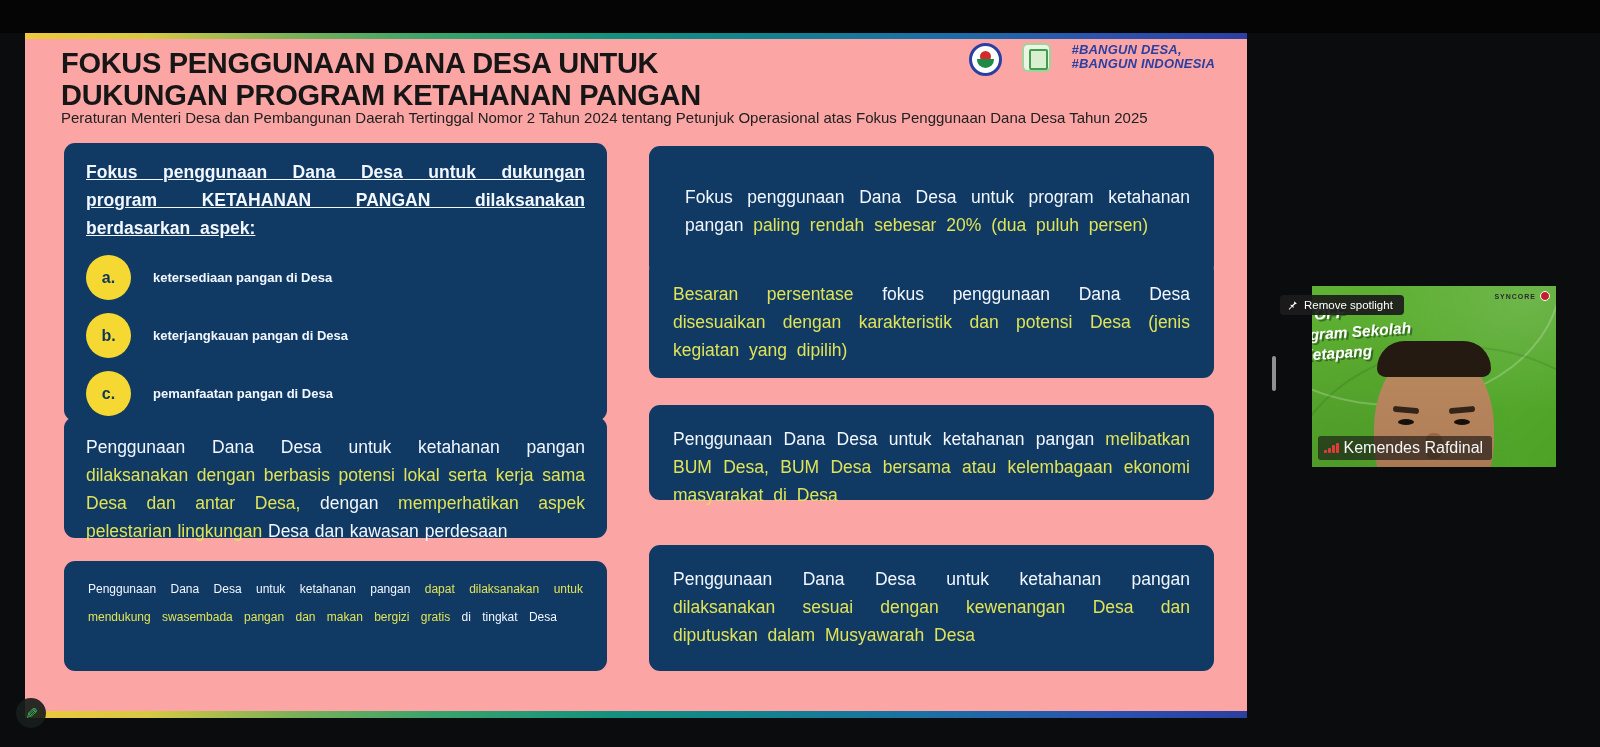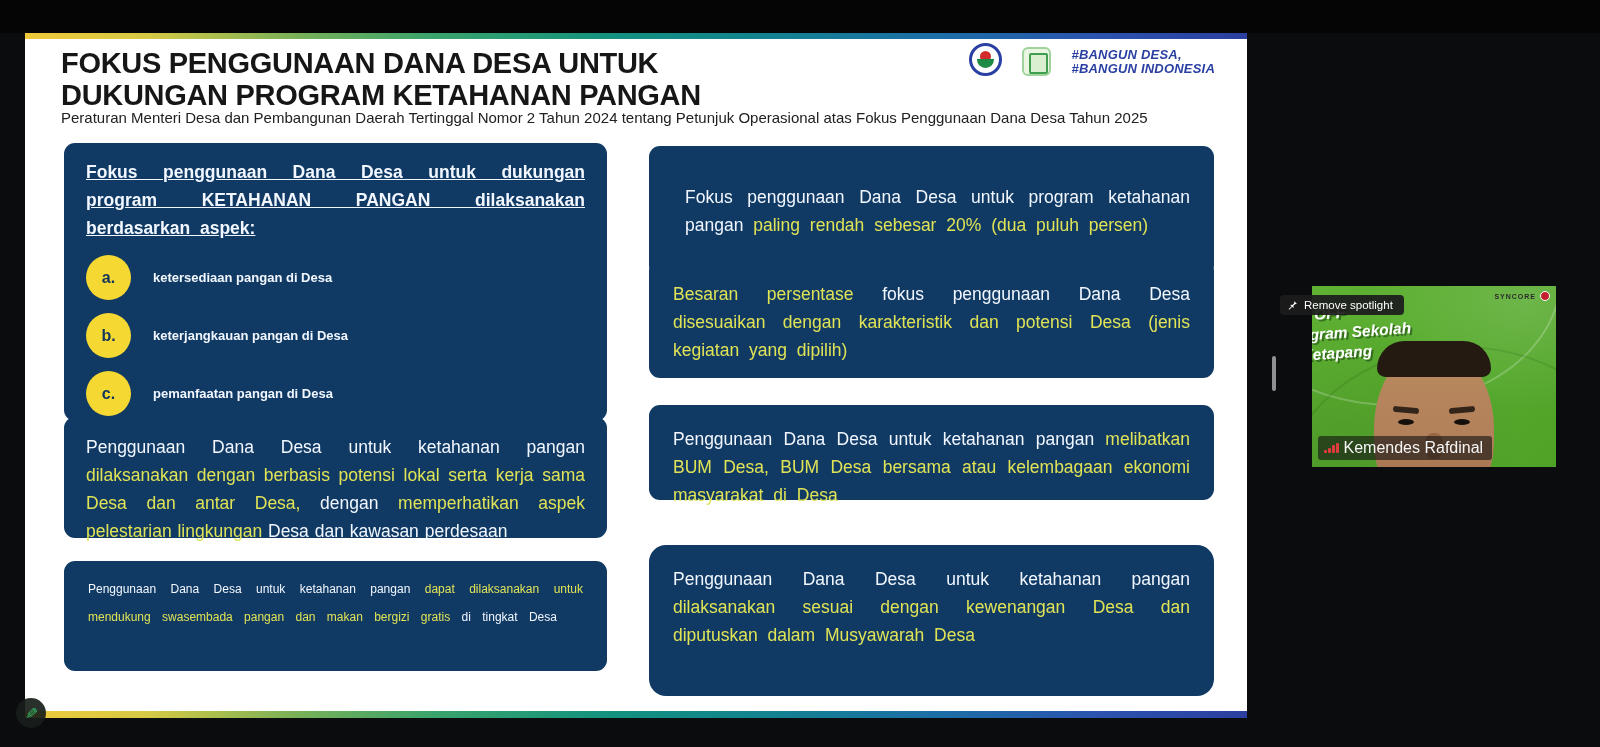--- a/index.html
+++ b/index.html
@@ -2,32 +2,32 @@
 <html><head>
 <meta charset="utf-8">
 <style>
   html,body{margin:0;padding:0;background:#0b0c0e;}
   *{box-sizing:border-box;}
   .stage{position:relative;width:1600px;height:747px;overflow:hidden;background:#0b0c0e;
          font-family:"Liberation Sans","DejaVu Sans",sans-serif;}
   .topstrip{position:absolute;left:0;top:0;width:100%;height:33px;background:#050505;}
 
   
-  .slide{position:absolute;left:25px;top:33px;width:1222px;height:685px;background:#ffffff;}
+  .slide{position:absolute;left:25px;top:33px;width:1222px;height:685px;background:#fca5a5;}
   .gradbar{position:absolute;left:0;width:100%;height:6px;
     background:linear-gradient(90deg,#efc93b 0%,#d6c944 10%,#7ab158 22%,#3ba46b 33%,#12927f 48%,#12838f 60%,#1c6ea7 75%,#2b53ae 88%,#2b3f9f 100%);}
   .gradbar.top{top:0;}
   .gradbar.bottom{bottom:0;height:7px;}
 
   .title{position:absolute;left:36px;top:14px;color:#161616;font-weight:700;
          font-size:29px;line-height:32px;letter-spacing:-0.3px;}
   .subtitle{position:absolute;left:36px;top:76px;color:#212121;font-size:15px;}
 
   
-  .logo-row{position:absolute;right:32px;top:10px;display:flex;align-items:flex-end;gap:20px;}
+  .logo-row{position:absolute;right:32px;top:10px;display:flex;align-items:flex-start;gap:20px;}
   .emblem{width:33px;height:33px;border-radius:50%;background:#ffffff;border:3px solid #2a3fa2;position:relative;}
   .emblem::before{content:"";position:absolute;left:8px;top:5px;width:11px;height:11px;border-radius:50%;background:#d22b2b;}
   .emblem::after{content:"";position:absolute;left:5px;top:13px;width:17px;height:9px;border-radius:0 0 17px 17px;background:#1d8a46;}
   .sqlogo{width:29px;height:29px;border-radius:6px;background:#eaf6e2;border:2px solid #9fd39b;position:relative;}
   .sqlogo::before{content:"";position:absolute;left:5px;top:4px;width:15px;height:17px;border:2px solid #3f9e4f;border-radius:2px;background:#d9efcf;}
   .hashtag{color:#2a3fa2;font-weight:700;font-size:13px;line-height:14px;letter-spacing:0.2px;font-style:italic;}
 
   
   .ibox{position:absolute;background:#103a64;border-radius:11px;color:#f2f7ff;}
   .seg-w{color:#f2f7ff;}
@@ -43,21 +43,21 @@
 
   .lbox2{left:39px;top:384px;width:543px;height:121px;padding:16px 22px;
          font-size:17.5px;line-height:28px;word-spacing:1px;}
   .lbox3{left:39px;top:528px;width:543px;height:110px;padding:14px 24px;
          font-size:12px;line-height:28px;word-spacing:8px;}
 
   .rbox{left:624px;width:565px;padding:20px 24px;font-size:17.5px;line-height:28px;word-spacing:5px;}
   .rbox1{top:113px;height:130px;display:flex;align-items:center;padding-left:36px;}
   .rbox2{top:227px;height:118px;}
   .rbox3{top:372px;height:95px;}
-  .rbox4{top:512px;height:151px;border-radius:17px;}
+  .rbox4{top:512px;height:126px;}
 
   
   .pencil-btn{position:absolute;left:16px;top:698px;width:30px;height:30px;border-radius:50%;
       background:rgba(24,30,26,0.92);display:flex;align-items:center;justify-content:center;}
   .pencil-btn span{color:#35c06a;font-size:15px;transform:rotate(90deg);}
 
   
   .video-tile{position:absolute;left:1312px;top:286px;width:244px;height:181px;overflow:hidden;
       background:
         radial-gradient(ellipse 260px 180px at 88% 8%, rgba(255,255,255,0.14), transparent 62%),

